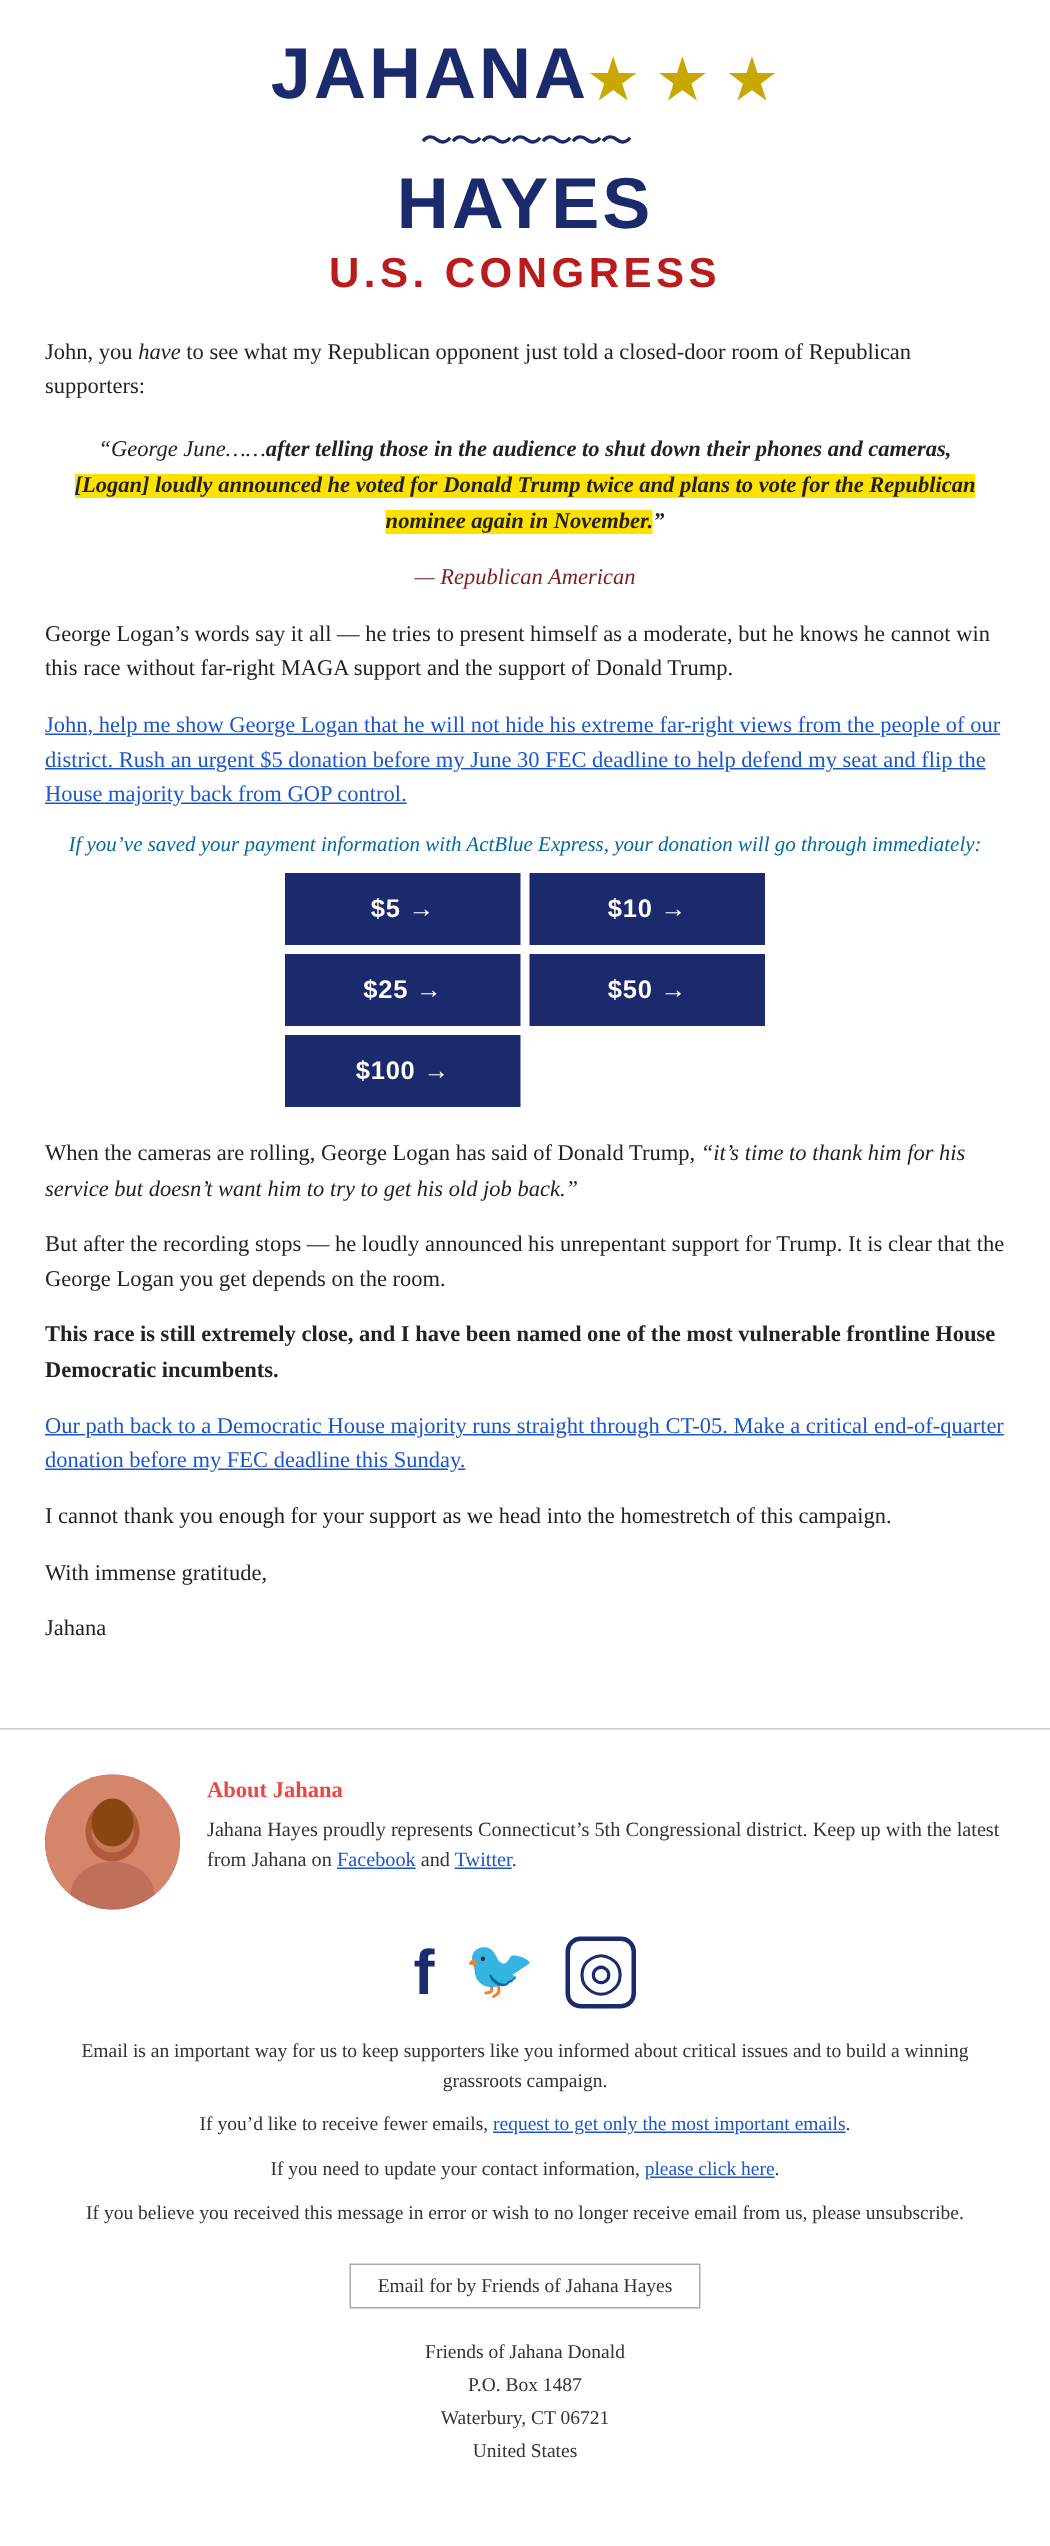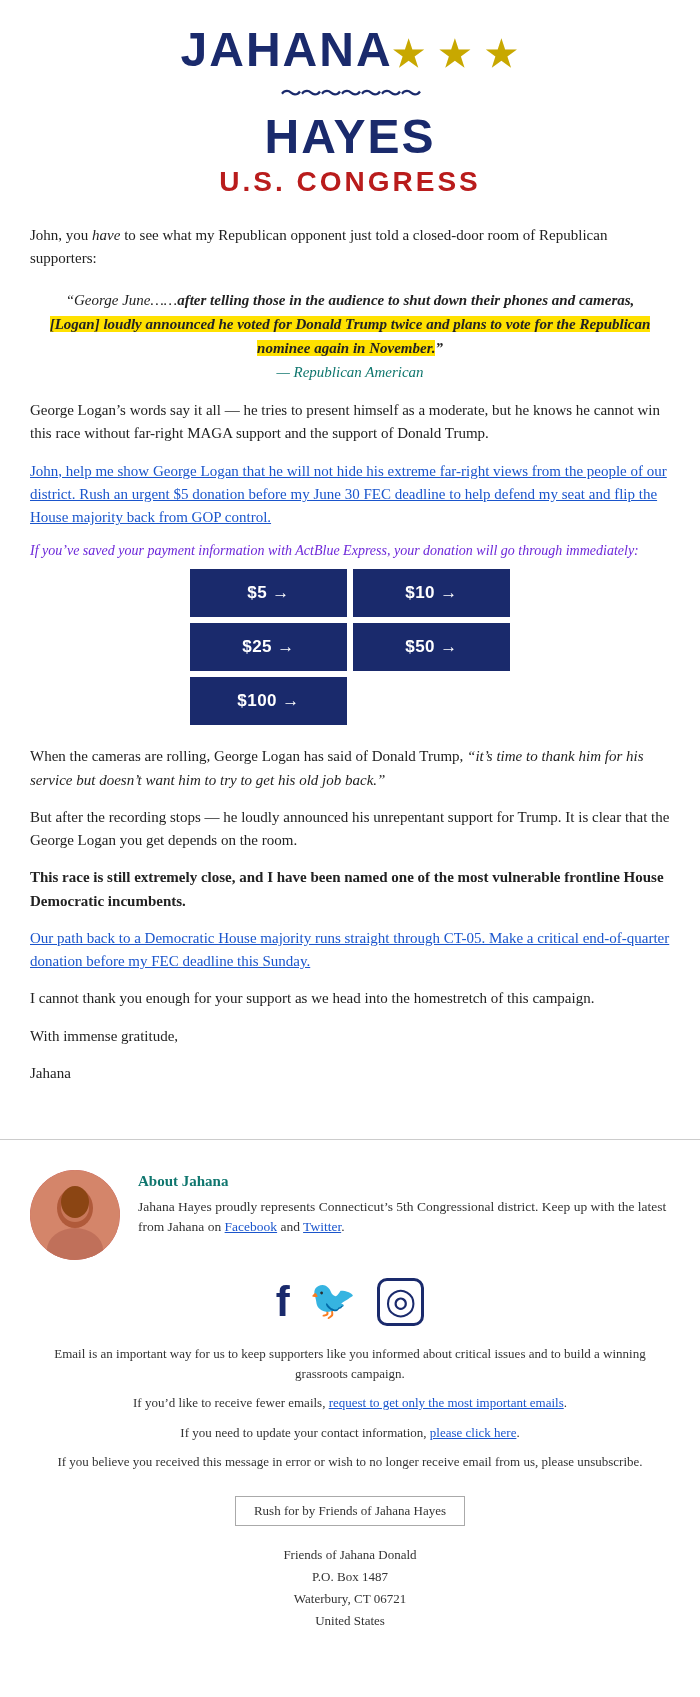--- a/index.html
+++ b/index.html
@@ -60,34 +60,34 @@
     }
     .highlight-yellow {
       background-color: #ffe100;
     }
     .bold-italic {
       font-weight: bold;
     }
     .source-line {
       text-align: center;
       font-style: italic;
-      color: #0f766e;
-      margin-top: 4px;
+      color: #7f1d1d;
+      margin-top: 17px;
       font-size: 15px;
     }
     .cta-link {
       color: #1a55cc;
       text-decoration: underline;
       cursor: pointer;
     }
     .actblue-note {
-      text-align: left;
+      text-align: center;
       font-style: italic;
       font-size: 14px;
-      color: #6d28d9;
+      color: #0369a1;
       margin: 14px 0 10px;
     }
     .donation-grid {
       display: grid;
       grid-template-columns: 1fr 1fr;
       gap: 6px;
       width: 320px;
       margin: 10px auto 20px;
     }
     .donation-btn {
@@ -135,21 +135,21 @@
       width: 90px;
       height: 90px;
     }
     .about-text {
       font-size: 13.5px;
       line-height: 1.5;
       color: #333;
     }
     .about-name {
       font-weight: bold;
-      color: #0f766e;
+      color: #ef4444;
       font-size: 15px;
       margin-bottom: 4px;
     }
     .footer-links a {
       color: #1a55cc;
       text-decoration: underline;
     }
     .footer-paragraph {
       margin-bottom: 10px;
       line-height: 1.5;
@@ -268,21 +268,21 @@
     <span>If you’d like to receive fewer emails, </span><a class="cta-link">request to get only the most important emails</a><span>.</span>
   </div>
 
   <div class="footer-paragraph footer-links">
     <span>If you need to update your contact information, </span><a class="cta-link">please click here</a><span>.</span>
   </div>
 
   <div class="footer-paragraph">If you believe you received this message in error or wish to no longer receive email from us, please unsubscribe.</div>
 
   <div>
-    <div class="paid-for-box">Rush for by Friends of Jahana Hayes</div>
+    <div class="paid-for-box">Email for by Friends of Jahana Hayes</div>
   </div>
 
   <div class="address-block">
     <div>Friends of Jahana Donald</div>
     <div>P.O. Box 1487</div>
     <div>Waterbury, CT 06721</div>
     <div>United States</div>
   </div>
 
 </div>

